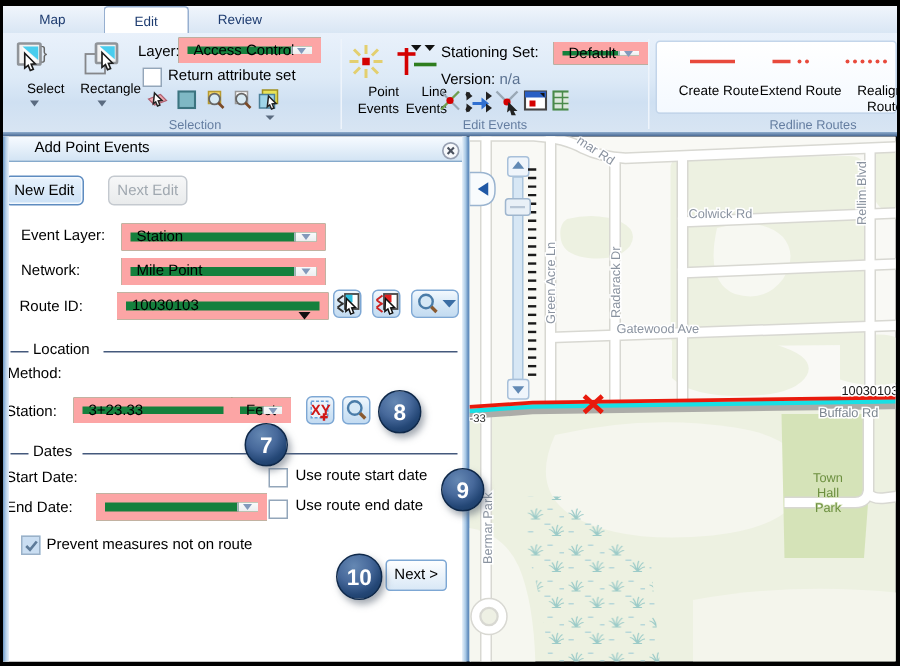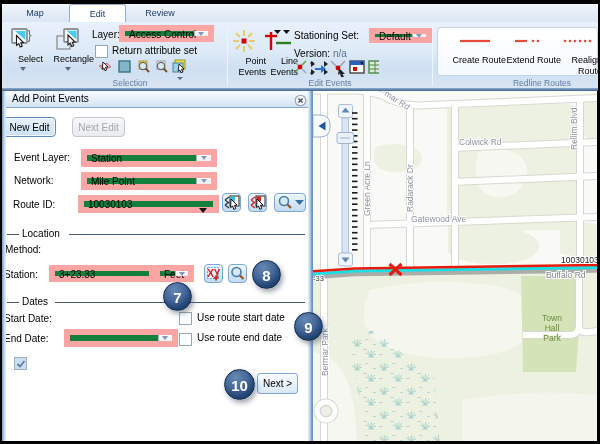--- a/index.html
+++ b/index.html
@@ -15,21 +15,21 @@
 .big-label{position:absolute;font-size:9px;color:#000;text-align:right;line-height:11px;white-space:pre-line}
 .dropdn{position:absolute;width:0;height:0;border-left:3px solid transparent;border-right:3px solid transparent;border-top:4px solid #5a6b80}
 
 .combo{position:absolute;background:#15803d;border:6px solid #fca5a5;font-size:10px;color:#000}
 .combo .txt{position:absolute;left:4px;top:50%;transform:translateY(-50%);white-space:nowrap}
 .cbtn{position:absolute;right:0;top:0;bottom:0;background:linear-gradient(#fafbfc,#eceef0);border-left:1px solid #aab4bf}
 .cbtn:after{content:"";position:absolute;left:50%;top:50%;margin:-2px 0 0 -3.5px;border-left:3.5px solid transparent;border-right:3.5px solid transparent;border-top:4px solid #8399bb}
 .checkbox{position:absolute;width:13px;height:13px;background:#fff;border:1px solid #93a6ba}
 
 #panel{left:2px;top:91px;width:309px;height:350px;background:#fff}
-#phead{left:0;top:0;width:309px;height:17px;background:linear-gradient(#f7fbff,#d3e4f4);border-bottom:1px solid #86aacc;font-size:10px;color:#000;padding:2px 0 0 10px}
+#phead{left:0;top:0;width:309px;height:17px;background:linear-gradient(#f7fbff,#d3e4f4);border-bottom:1px solid #86aacc;font-size:10px;color:#000;padding:2px 0 0 21px}
 #splitter{left:308px;top:91px;width:6px;height:350px;background:linear-gradient(90deg,#eaf3fb,#a8c8e5 40%,#5d89ba 70%,#aecce8)}
 .btn{position:absolute;font-size:10px;color:#000;text-align:center;border-radius:3px}
 .sep{position:absolute;height:21px;font-size:10px;color:#000}
 .sep .l1{position:absolute;left:0;top:6px;height:1px;background:#44597c}
 .sep .l2{position:absolute;top:6px;height:1px;background:#44597c}
 .sphere{position:absolute;border-radius:50%;background:radial-gradient(circle at 38% 26%,#6588b3 0%,#47699b 40%,#244776 68%,#153459 100%);border:1px solid #0e2849;box-shadow:2px 3px 5px rgba(90,100,115,.55);color:#fff;font-weight:bold;font-size:15px;text-align:center;z-index:50}
 .iconbtn{position:absolute;border:1px solid #7da7d4;border-radius:4px;background:linear-gradient(#f2f8fd,#d3e6f6 55%,#c3dbf1)}
 </style></head>
 <body>
 <div id="app">
@@ -256,20 +256,21 @@
     <div class="rlbl" style="left:2px;top:225px">End Date:</div>
     <div class="combo" style="left:62px;top:221px;width:114px;height:18px">
         <span class="cbtn" style="width:14px"></span>
       </div>
     <div class="checkbox" style="left:177px;top:225px;width:13px;height:13px"></div>
     <div class="rlbl" style="left:195px;top:224px">Use route end date</div>
     <div class="checkbox" style="left:12px;top:249px;width:13px;height:13px;background:#cadef2;border-color:#9ab1c8"></div>
     <svg class="abs" style="left:13px;top:250px" width="12" height="12" viewBox="0 0 12 12">
         <path d="M2.5 6 L5 8.5 L9.5 3" fill="none" stroke="#5e7b99" stroke-width="1.8"></path>
       </svg>
+    <div class="rlbl" style="left:29px;top:250px">Prevent measures not on route</div>
     <div class="btn" style="left:255px;top:265px;width:41px;height:21px;border:1px solid #7da7d4;background:linear-gradient(#fdfeff,#d9e8f6);line-height:20px">Next &gt;</div>
   </div>
 
   <svg id="map" class="abs" style="left:313px;top:91px" width="284" height="350" viewBox="313 91 284 350">
     <defs>
       <pattern id="wet" width="27" height="24" patternUnits="userSpaceOnUse">
         <g stroke="#9ccbc8" fill="none" stroke-width="0.8">
           <path d="M6 10 q-3 -4 -5 -4 M6 10 q-2 -5 -3 -6 M6 10 q0 -6 1 -7 M6 10 q2 -5 4 -6 M6 10 q3 -3 5 -3 M3 10 h6"></path>
           <path d="M20 21 q-3 -4 -5 -4 M20 21 q-2 -5 -3 -6 M20 21 q0 -6 1 -7 M20 21 q2 -5 4 -6 M20 21 q3 -3 5 -3 M17 21 h6"></path>
         </g>

